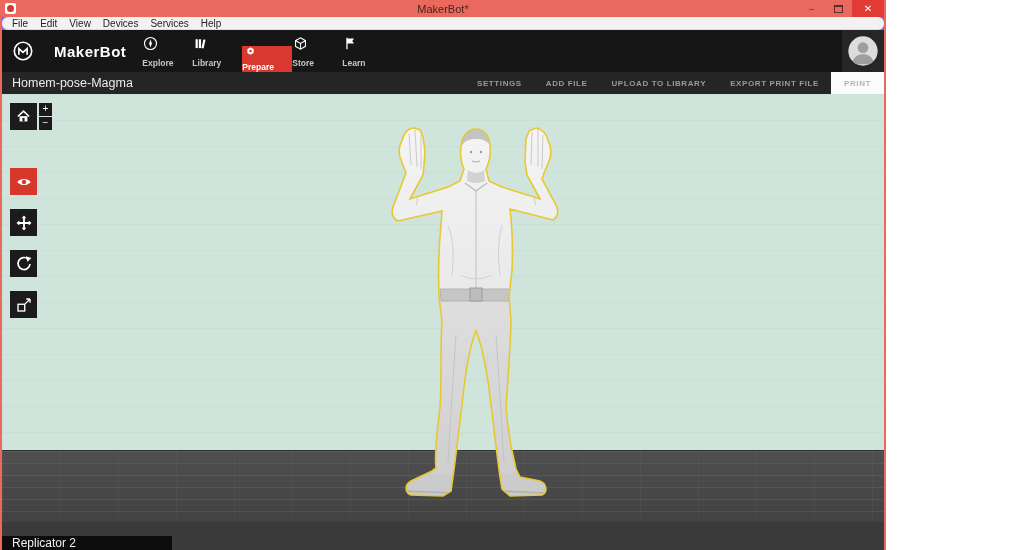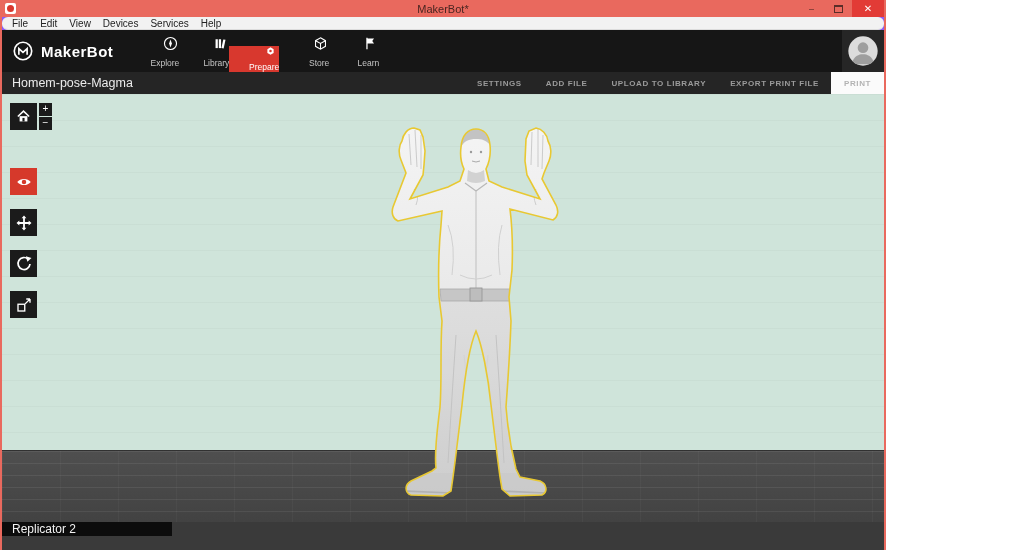--- a/index.html
+++ b/index.html
@@ -15,23 +15,23 @@
   .win-btn { width:27px; height:100%; display:flex; align-items:center; justify-content:center; font-size:9px; color:#5a2d28; }
   .win-btn .max-glyph { width:9px; height:8px; border:1px solid #5a2d28; border-top-width:2px; }
   .win-btn.close { background:#e23b36; color:#fff; width:32px; font-size:10px; }
 
   
   .menubar { height:13px; background:#f2f2f2; border-bottom:1px solid #dcdcdc; display:flex; align-items:center; padding-left:4px; flex:0 0 auto;border-radius:6px; }
   .menu-item { font-size:10px; color:#222; padding:0 6px; line-height:13px; }
 
   
   .toolbar { height:42px; background:#161616; display:flex; align-items:stretch; flex:0 0 auto; }
-  .brand { display:flex; align-items:center; gap:7px; padding:0 16px 0 10px; }
+  .brand { display:flex; align-items:center; gap:20px; padding:0 16px 0 10px; }
   .brand-text { color:#fff; font-size:15px; font-weight:bold; letter-spacing:0.5px; }
-  .tab { width:50px; display:flex; flex-direction:column; align-items:flex-end; justify-content:center; gap:6px; color:#c6c6c6; font-size:8.5px; cursor:default; }
+  .tab { width:50px; display:flex; flex-direction:column; align-items:flex-start; justify-content:center; gap:6px; color:#c6c6c6; font-size:8.5px; cursor:default;font-weight:bold; }
   .tab.active { background:#d8382e; color:#fff;margin-top:16px; }
   .tab svg { display:block; }
   .avatar-wrap { margin-left:auto; width:42px; background:#262626; display:flex; align-items:center; justify-content:center; }
 
   
   .subheader { height:22px; background:#252525; display:flex; align-items:center; padding-left:10px; flex:0 0 auto; }
   .filename { color:#ececec; font-size:12.5px;text-align:center; }
   .sub-actions { margin-left:auto; display:flex; align-items:center; height:100%; }
   .sub-action { color:#9a9a9a; font-size:8px; font-weight:bold; letter-spacing:0.6px; padding:0 12px; height:100%; display:flex; align-items:center; }
   .print-btn { background:#fbfbfb; color:#b3b3b3; font-size:8px; font-weight:bold; letter-spacing:0.6px; height:100%; display:flex; align-items:center; padding:0 13px; }
@@ -48,21 +48,21 @@
 
   
   .tools { position:absolute; left:8px; top:9px; z-index:5; }
   .home-row { display:flex; align-items:flex-start; margin-bottom:37px; }
   .tool-btn { width:27px; height:27px; background:#1b1b1b; display:flex; align-items:center; justify-content:center; margin-bottom:14px; cursor:default; }
   .tool-btn.eye-active { background:#d6392b; }
   .zoom-col { display:flex; flex-direction:column; margin-left:2px; }
   .zoom-btn { width:13px; height:13px; background:#1b1b1b; color:#fff; font-size:10px; line-height:12px; text-align:center; margin-bottom:1px; }
 
   
-  .statusbar { height:28px; background:#3a3a3a; display:flex; align-items:flex-start; flex:0 0 auto; }
+  .statusbar { height:28px; background:#3a3a3a; display:flex; align-items:flex-end; flex:0 0 auto; }
   .printer-chip { width:170px; background:#0c0c0c; color:#f2f2f2; font-size:12px; display:flex; align-items:center; padding-left:10px; }
 </style>
 </head>
 <body>
 
 <div class="window">
 
   <div class="titlebar">
     <span class="app-icon"></span>
     <span class="titlebar-title">MakerBot*</span>

